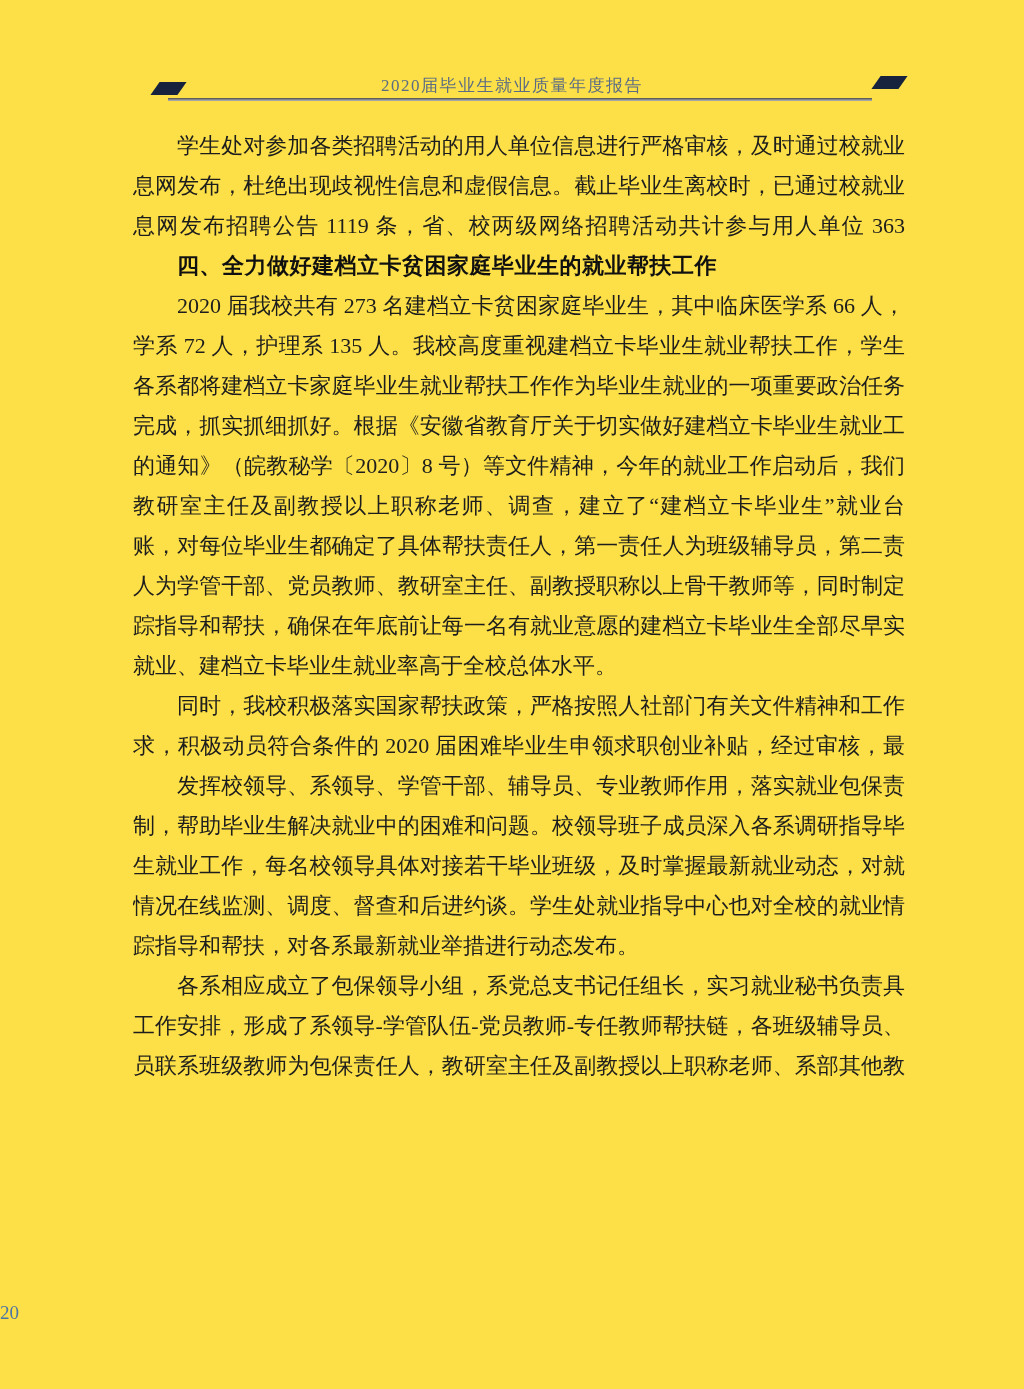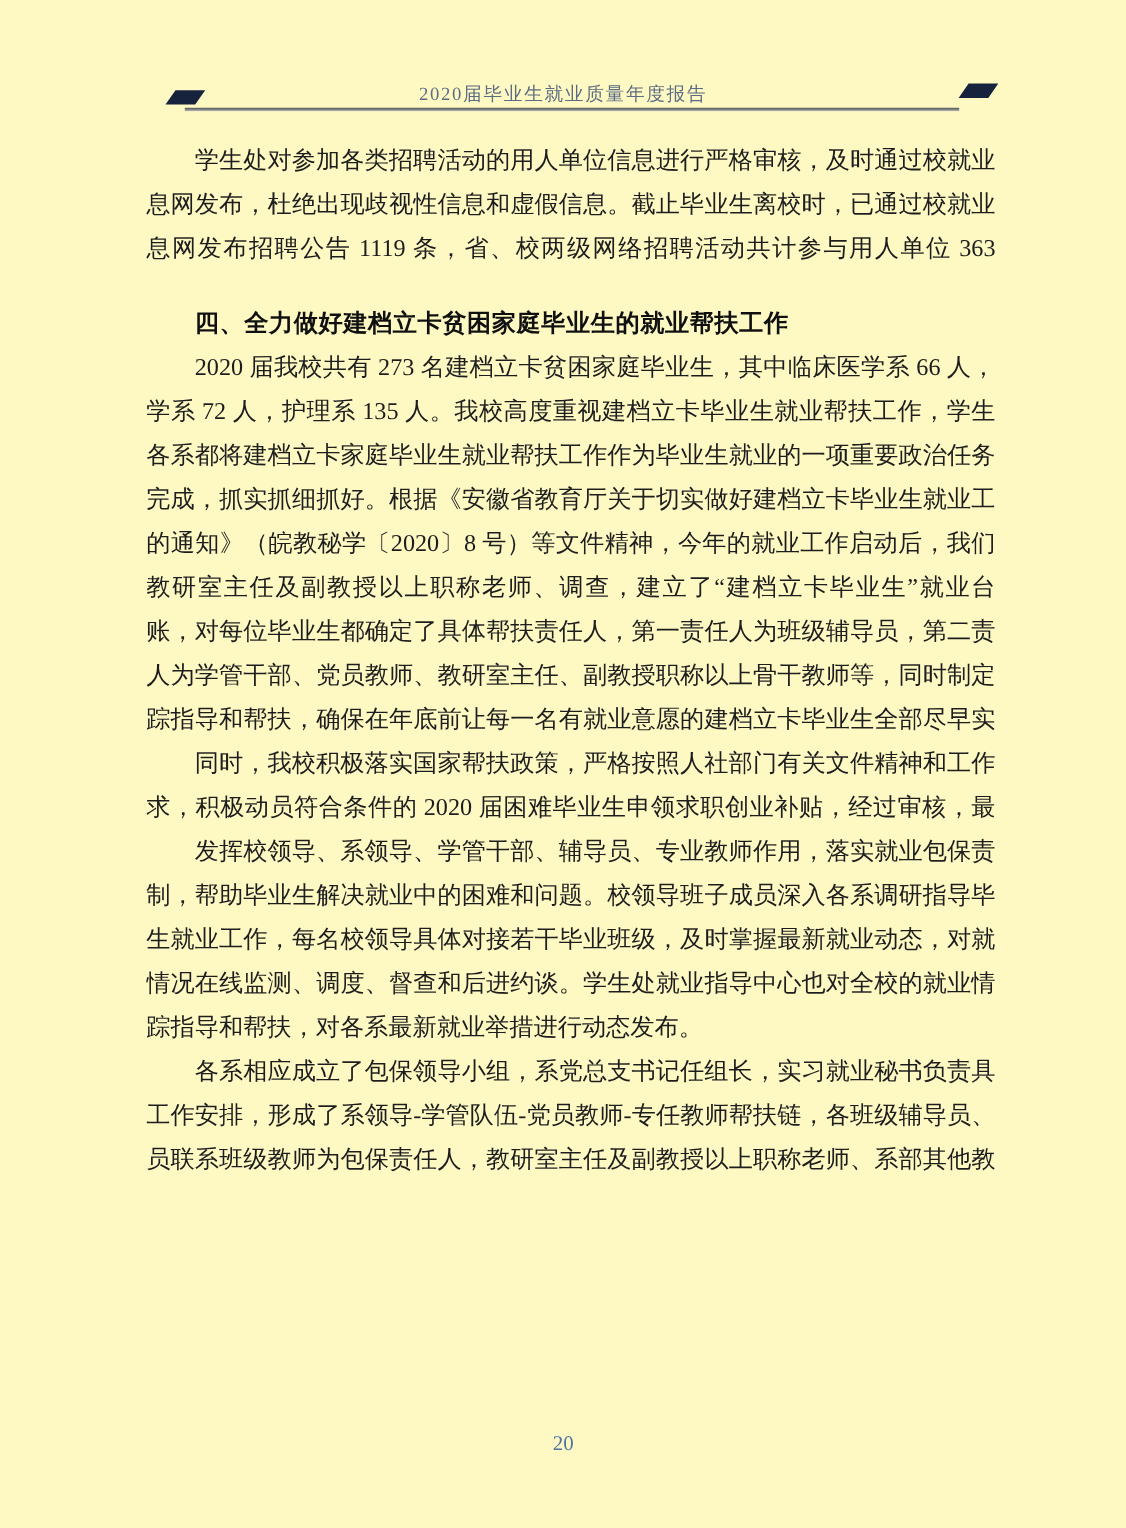--- a/index.html
+++ b/index.html
@@ -4,21 +4,21 @@
 <style>
   html, body { margin: 0; padding: 0; }
   body {
     width: 1024px;
     height: 1389px;
     background: #ffffff;
     font-family: "Liberation Serif", serif;
     position: relative;
     overflow: hidden;
   }
-  .page { position: absolute; inset: 0; background: #fef9c3; }
+  .page { position: absolute; inset: 0; background: #fde047; }
 
   
   .header-title {
     position: absolute;
     top: 74px;
     left: 0;
     width: 100%;
     text-align: center;
     font-size: 17px;
     letter-spacing: 1.5px;
@@ -69,31 +69,29 @@
   .heading {
     height: 40px;
     line-height: 40px;
     font-size: 22px;
     font-weight: 700;
     color: var(--heading-text, #101010);
     text-indent: 2em;
     font-family: "Liberation Sans", sans-serif;
     letter-spacing: 0.5px;
     overflow: hidden;
-    margin-top: 28px;
   }
   .paragraph { margin: 0; }
 
   
   .page-number {
     position: absolute;
     top: 1302px;
     left: 0;
     width: 100%;
-    text-align: center;
     font-size: 19px;
     color: var(--page-number-color, #4d75a3);
   }
 </style>
 </head>
 <body>
 
 <div class="page">
 
   <header>
@@ -113,20 +111,21 @@
       <div class="paragraph">
         <div class="line indent just">2020 届我校共有 273 名建档立卡贫困家庭毕业生，其中临床医学系 66 人，药</div>
         <div class="line just">学系 72 人，护理系 135 人。我校高度重视建档立卡毕业生就业帮扶工作，学生处、</div>
         <div class="line just">各系都将建档立卡家庭毕业生就业帮扶工作作为毕业生就业的一项重要政治任务来</div>
         <div class="line just">完成，抓实抓细抓好。根据《安徽省教育厅关于切实做好建档立卡毕业生就业工作</div>
         <div class="line just">的通知》（皖教秘学〔2020〕8 号）等文件精神，今年的就业工作启动后，我们第</div>
         <div class="line just">教研室主任及副教授以上职称老师、调查，建立了“建档立卡毕业生”就业台</div>
         <div class="line just">账，对每位毕业生都确定了具体帮扶责任人，第一责任人为班级辅导员，第二责任</div>
         <div class="line just">人为学管干部、党员教师、教研室主任、副教授职称以上骨干教师等，同时制定了</div>
         <div class="line just">踪指导和帮扶，确保在年底前让每一名有就业意愿的建档立卡毕业生全部尽早实现</div>
+        <div class="line">就业、建档立卡毕业生就业率高于全校总体水平。</div>
       </div>
       <div class="paragraph">
         <div class="line indent just">同时，我校积极落实国家帮扶政策，严格按照人社部门有关文件精神和工作要</div>
         <div class="line just">求，积极动员符合条件的 2020 届困难毕业生申领求职创业补贴，经过审核，最终</div>
       </div>
       <div class="paragraph">
         <div class="line indent just">发挥校领导、系领导、学管干部、辅导员、专业教师作用，落实就业包保责任</div>
         <div class="line just">制，帮助毕业生解决就业中的困难和问题。校领导班子成员深入各系调研指导毕业</div>
         <div class="line just">生就业工作，每名校领导具体对接若干毕业班级，及时掌握最新就业动态，对就业</div>
         <div class="line just">情况在线监测、调度、督查和后进约谈。学生处就业指导中心也对全校的就业情况</div>

